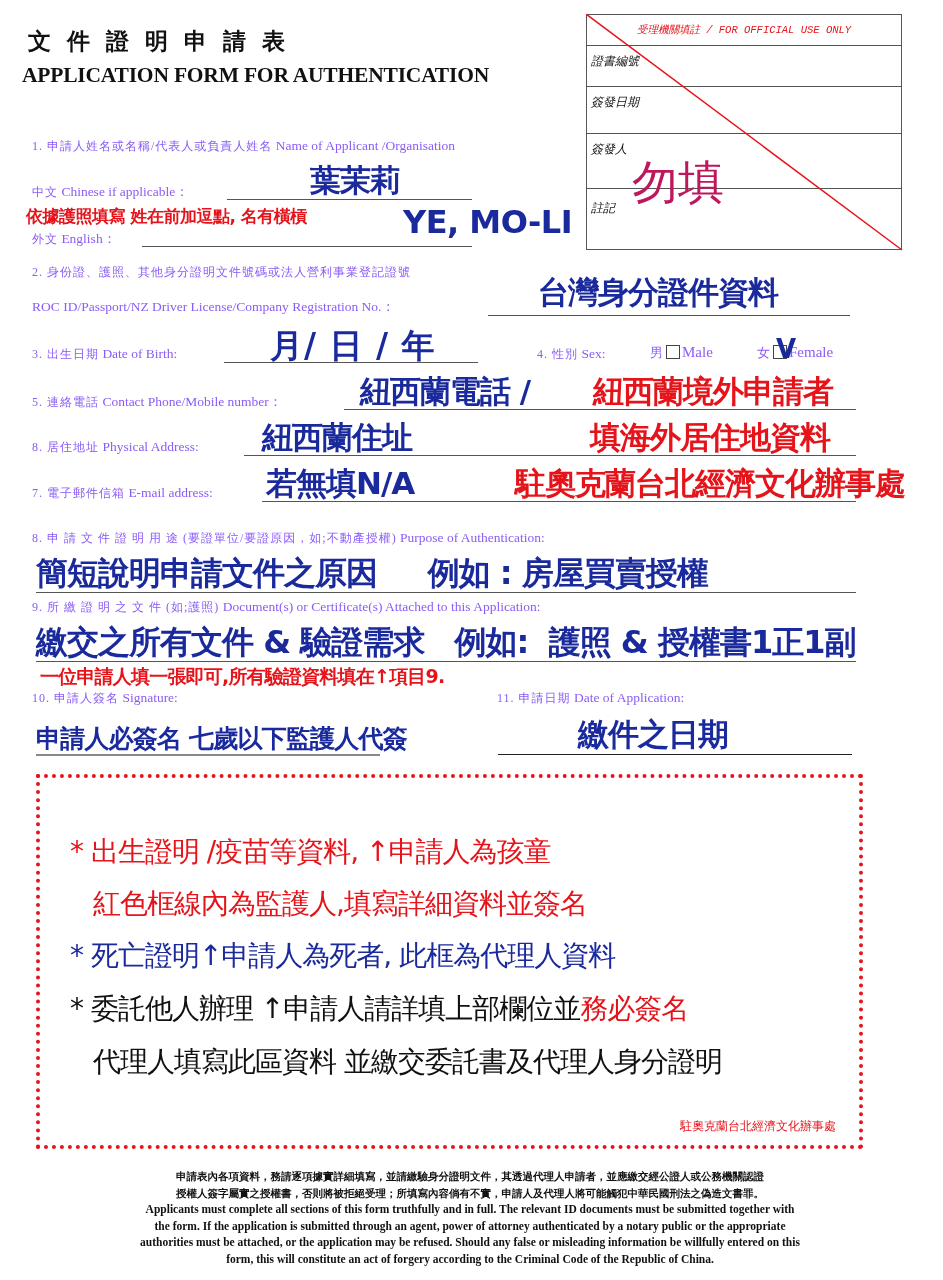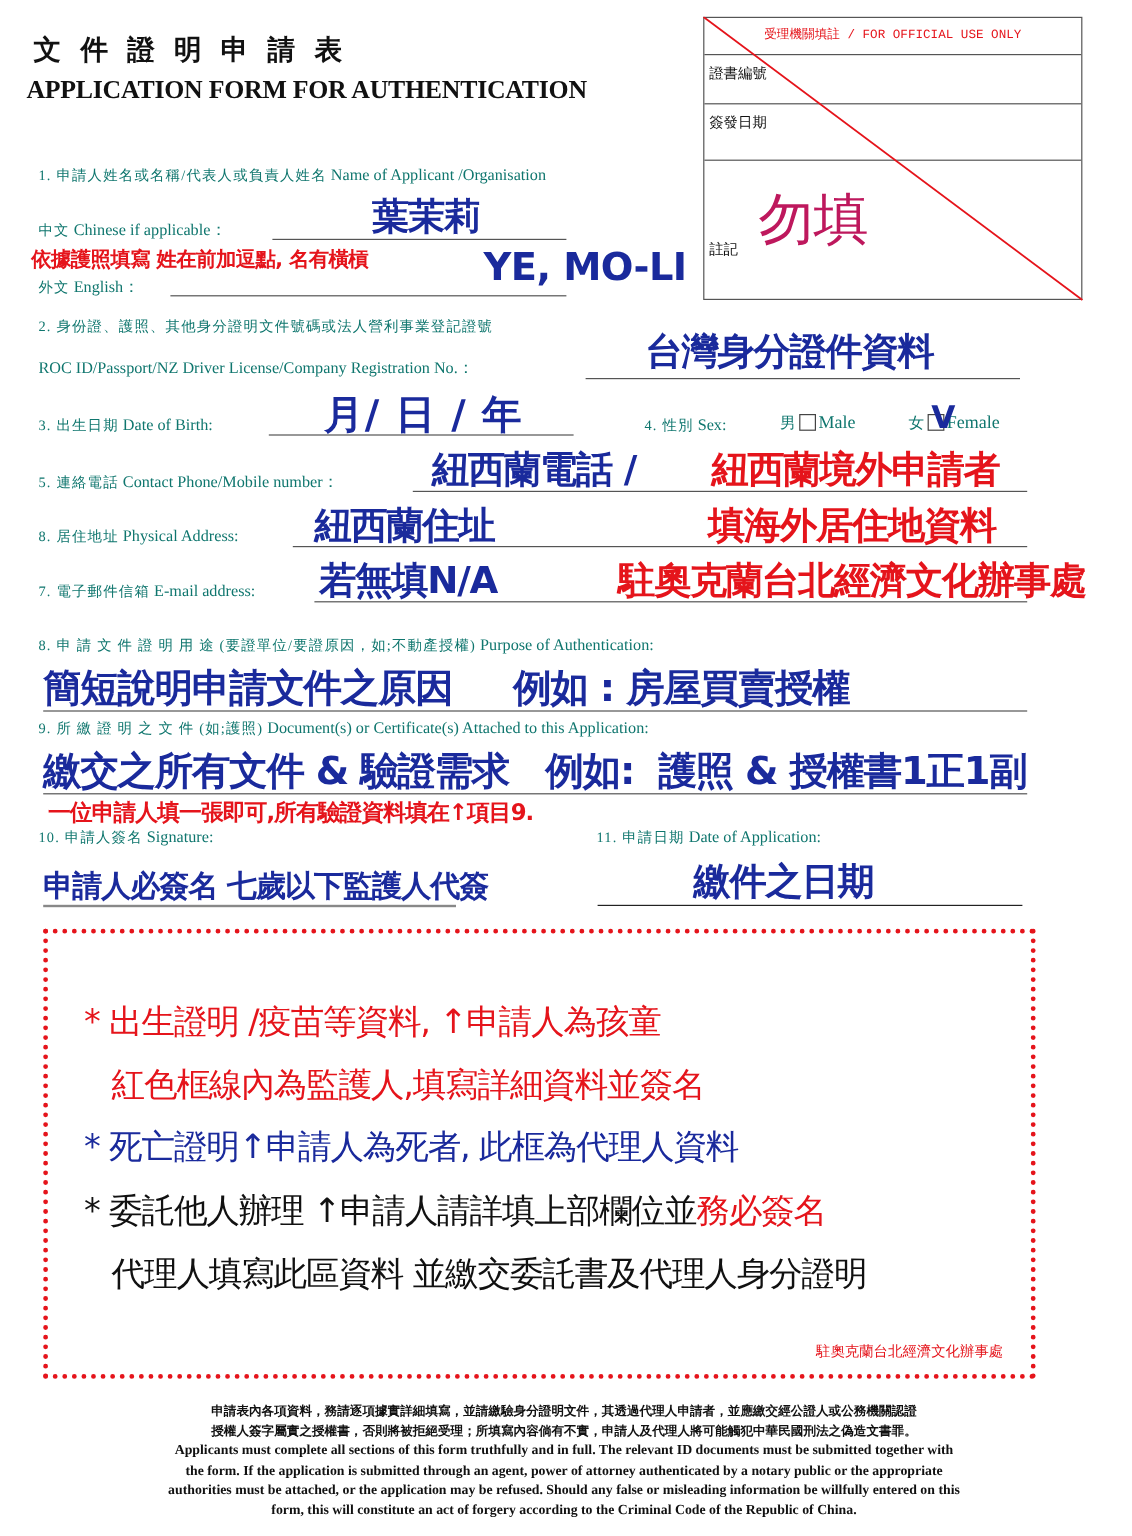--- a/index.html
+++ b/index.html
@@ -4,32 +4,32 @@
 <style>
   * { box-sizing: border-box; margin: 0; padding: 0; }
   html, body { width: 943px; height: 1280px; background: #ffffff; overflow: hidden; }
   body { position: relative; font-family: "DejaVu Serif", serif; color: #111; }
   .abs { position: absolute; white-space: nowrap; }
   .sans { font-family: "DejaVu Sans", "Liberation Sans", sans-serif; }
   .blue { color: #1a2a9c; }
   .red { color: #e5141b; }
   .black { color: #111; }
   .line { position: absolute; height: 1px; background: #555; }
-  .label { font-size: 13.5px; font-family: "Liberation Serif", "DejaVu Serif", serif; color: #0f766e; }
+  .label { font-size: 13.5px; font-family: "Liberation Serif", "DejaVu Serif", serif; color: #8b5cf6; }
   .label .zh { font-size: 12px; letter-spacing: 1px; }
   .fill { font-family: "DejaVu Sans", "Liberation Sans", sans-serif; font-weight: bold; letter-spacing: -1px; }
 
   
   #title-zh { left: 28px; top: 26px; font-size: 23px; font-weight: bold; letter-spacing: 16px; font-family: "DejaVu Serif", serif; }
   #title-en { left: 22px; top: 63px; font-size: 21.5px; font-weight: bold; font-family: "Liberation Serif", serif; letter-spacing: -0.2px; }
 
   
   #official { position: absolute; left: 586px; top: 14px; width: 316px; height: 236px; border: 1px solid #555; }
   #official .row { position: absolute; left: 0; width: 100%; border-bottom: 1px solid #555; }
-  #official .row span { position: absolute; left: 4px; top: 6px; font-size: 12px; font-family: "DejaVu Serif", serif; }
+  #official .row span { position: absolute; left: 4px; top: 6px; font-size: 12px; font-family: "DejaVu Serif", serif; font-style: italic; }
   #official .hdr { top: 0; height: 31px; text-align: center; }
   #official .hdr span { position: static; display: block; line-height: 31px; font-size: 10.5px; color: #e5141b; font-family: "Liberation Mono", monospace; }
   #official svg { position: absolute; left: -1px; top: -1px; }
   #donotfill { left: 632px; top: 152px; font-size: 46px; color: #be185d; font-family: "DejaVu Sans", sans-serif; }
 
   .checkbox { display: inline-block; width: 14px; height: 14px; border: 1px solid #444; vertical-align: -2px; margin: 0 2px; }
 
   
   #dotted-box { position: absolute; left: 36px; top: 774px; width: 827px; height: 375px; border: 4px dotted #e5141b; }
   .note { font-family: "DejaVu Sans", sans-serif; font-size: 28px; letter-spacing: -1px; }
@@ -45,20 +45,23 @@
 
 <div id="official">
   <div class="row hdr">
     <span>受理機關填註 / FOR OFFICIAL USE ONLY</span>
   </div>
   <div class="row" style="top:32px;height:40px;">
       <span>證書編號</span>
     </div>
   <div class="row" style="top:73px;height:46px;">
       <span>簽發日期</span>
+    </div>
+  <div class="row" style="top:120px;height:54px;">
+      <span>簽發人</span>
     </div>
   <div class="row" style="top:175px;height:60px;border-bottom:none;">
       <span style="top:10px;">註記</span>
     </div>
   <svg width="318" height="238">
     <line x1="0" y1="0" x2="316" y2="236" stroke="#e5141b" stroke-width="1.5"></line>
   </svg>
 </div>
 <div id="donotfill" class="abs">勿填</div>
 

